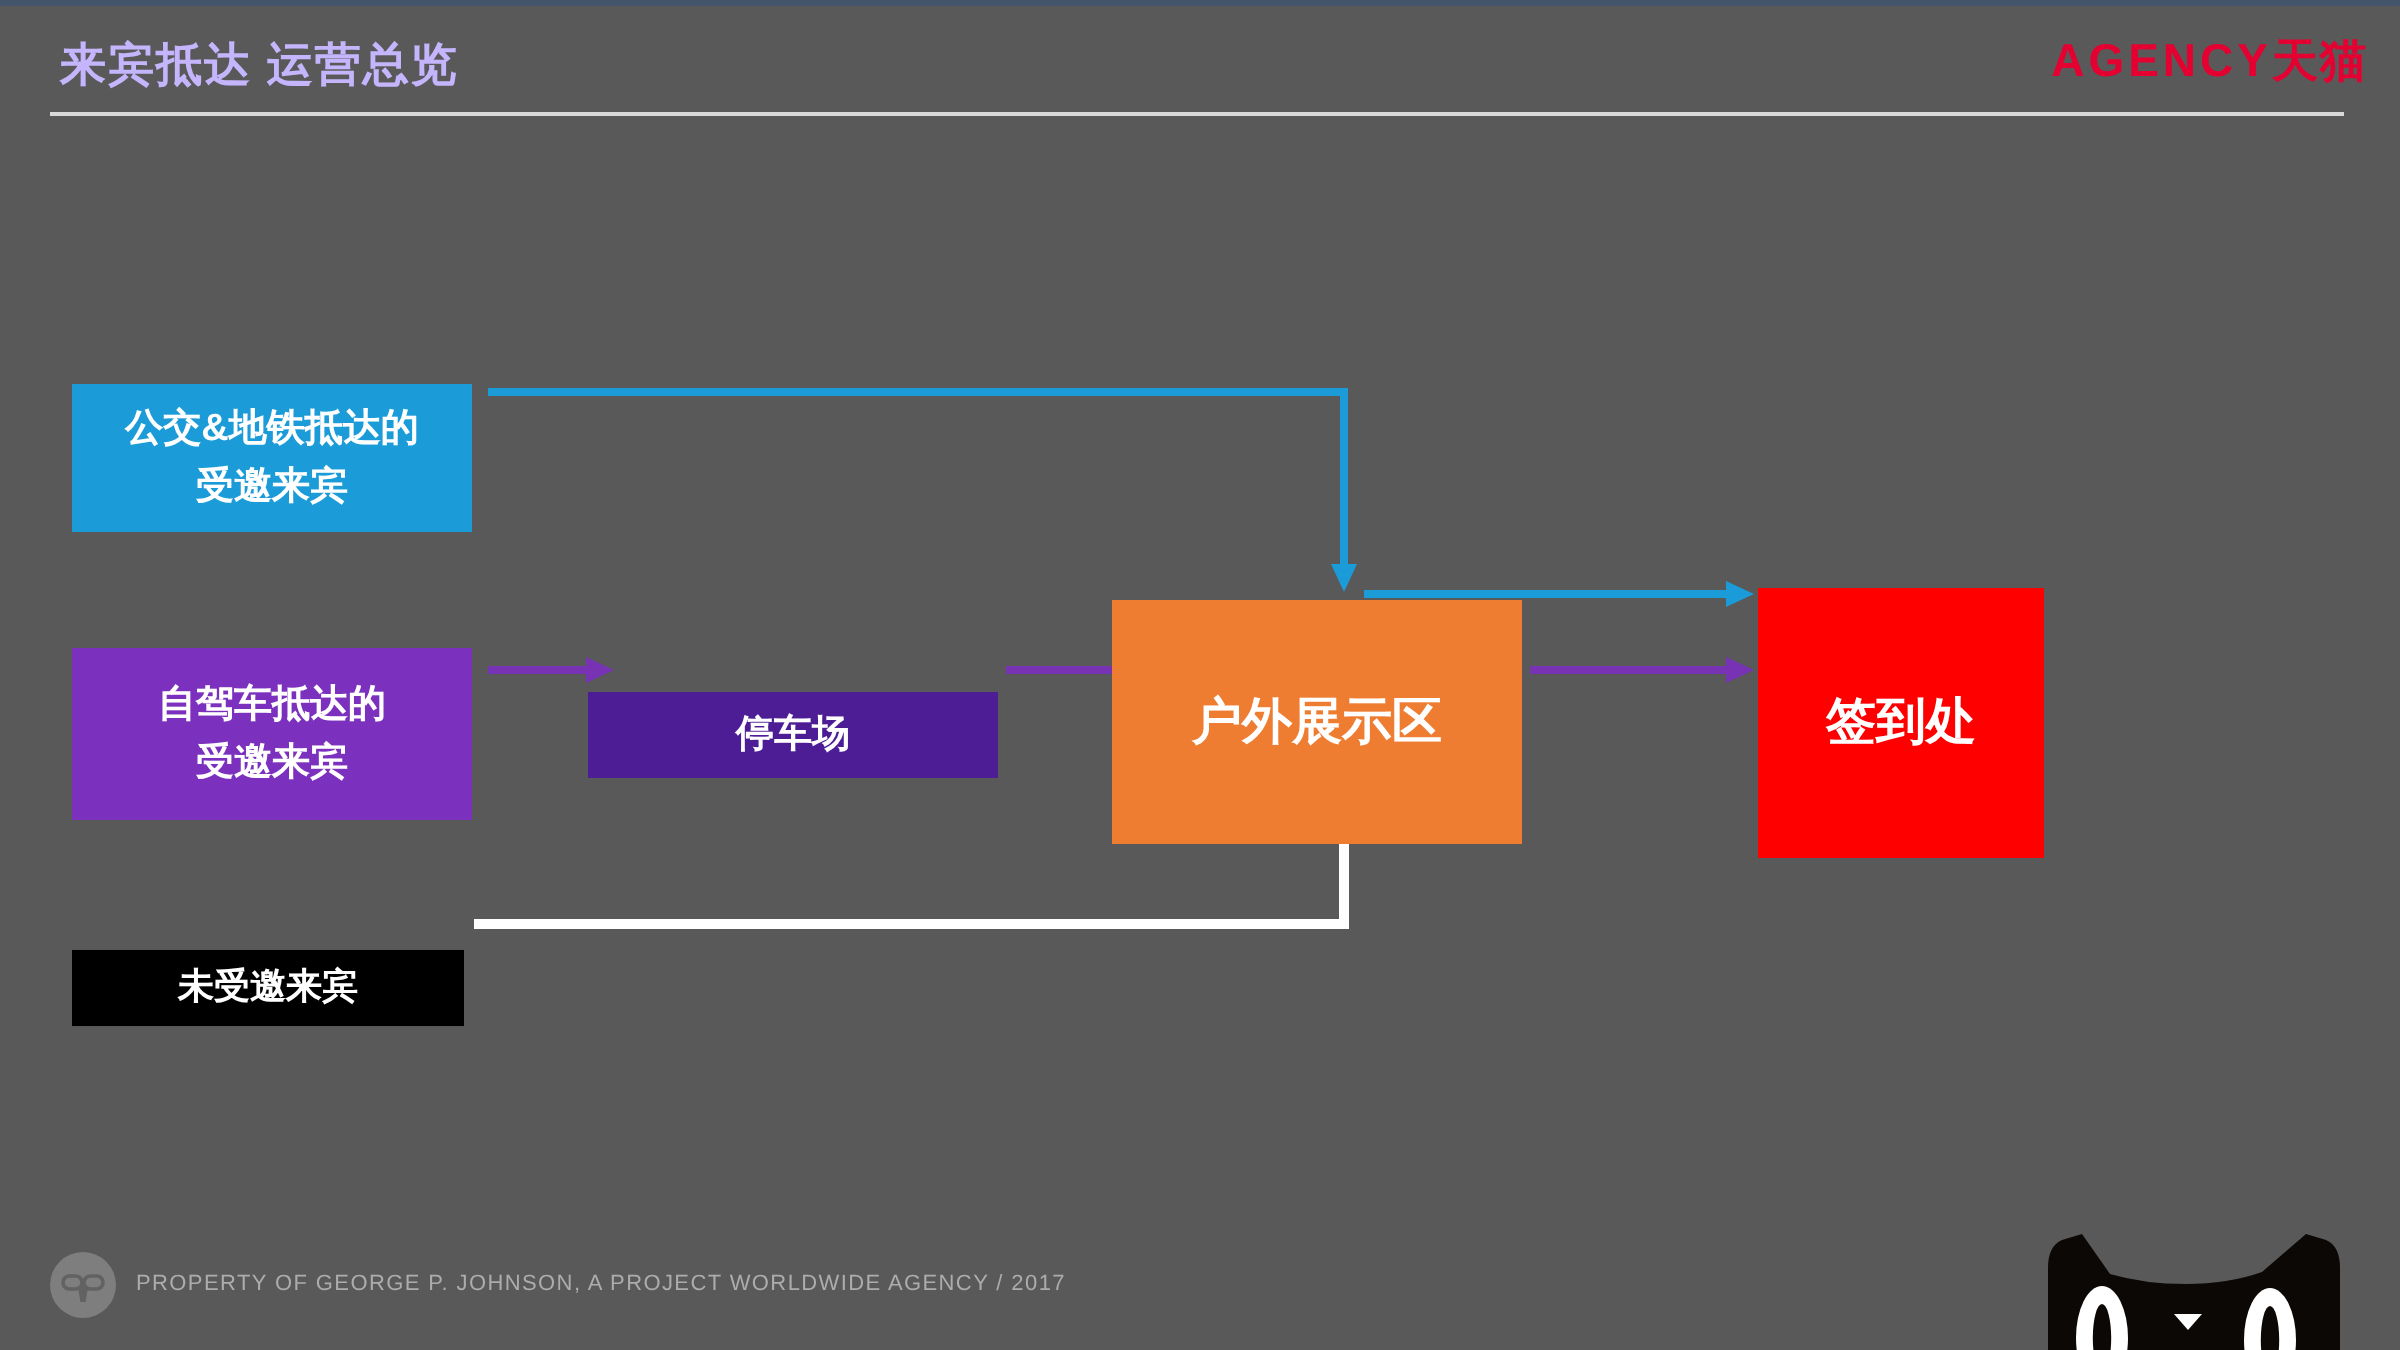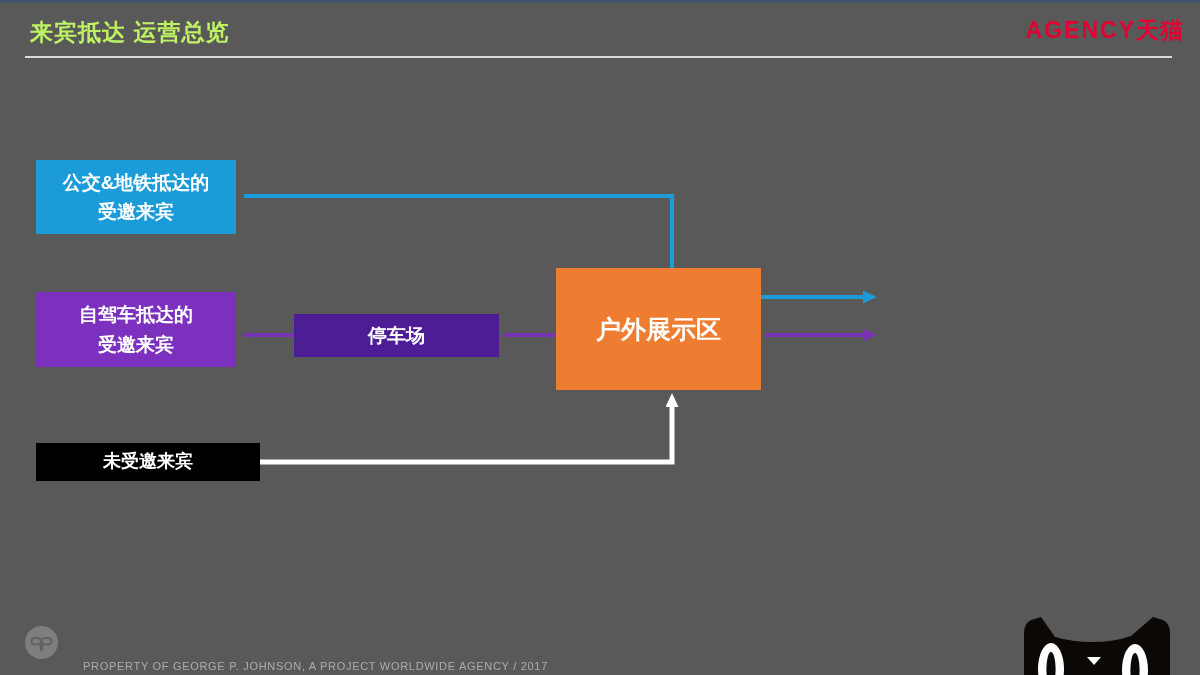--- a/index.html
+++ b/index.html
@@ -17,21 +17,21 @@
   }
   .top-accent {
     position: absolute;
     left: 0; top: 0;
     width: 1200px; height: 3px;
     background: #44546A;
   }
   .slide-title {
     position: absolute;
     left: 30px; top: 17px;
-    color: #bef264;
+    color: #c4b5fd;
     font-size: 23px;
     font-weight: bold;
     letter-spacing: 1px;
     white-space: nowrap;
   }
   .brand {
     position: absolute;
     top: 15px; right: 16px;
     color: #E50032;
     font-size: 23px;
@@ -49,45 +49,45 @@
   .node {
     position: absolute;
     display: flex;
     flex-direction: column;
     align-items: center;
     justify-content: center;
     color: #FFFFFF;
     font-weight: bold;
     text-align: left;
     line-height: 1.55;
+    margin-top: 32px;
   }
   .node-bus      { left: 36px;  top: 160px; width: 200px; height: 74px;  background: #1B9CD8; font-size: 19px; }
-  .node-car      { left: 36px;  top: 292px; width: 200px; height: 75px;  background: #7B30BE; font-size: 19px; }
+  .node-car      { left: 36px;  top: 292px; width: 200px; height: 86px;  background: #7B30BE; font-size: 19px; }
   .node-parking  { left: 294px; top: 314px; width: 205px; height: 43px;  background: #4c1d95; font-size: 19px; }
   .node-outdoor  { left: 556px; top: 268px; width: 205px; height: 122px; background: #EE7D31; font-size: 25px; }
   .node-checkin  { left: 879px; top: 262px; width: 143px; height: 135px; background: #FE0000; font-size: 25px; }
-  .node-uninvited{ left: 36px;  top: 443px; width: 224px; height: 38px;  background: #000000; font-size: 18px; }
+  .node-uninvited{ left: 36px;  top: 443px; width: 196px; height: 38px;  background: #000000; font-size: 18px; }
   .arrow-layer {
     position: absolute;
     left: 0; top: 0;
     width: 1200px; height: 675px;
   }
   .footer-logo {
     position: absolute;
     left: 25px; top: 626px;
     width: 33px; height: 33px;
   }
   .footer-text {
     position: absolute;
-    left: 68px; top: 660px;
+    left: 68px; top: 636px;
     color: #ACACAC;
     font-size: 11px;
     letter-spacing: 0.7px;
     white-space: nowrap;
-    margin-left: 15px;
   }
   .cat-logo {
     position: absolute;
     left: 1022px; top: 617px;
     width: 153px; height: 58px;
   }
 </style>
 </head>
 <body>
 
@@ -138,20 +138,23 @@
   </div>
 
   <div class="node node-parking">
     <span>停车场</span>
   </div>
 
   <div class="node node-outdoor">
     <span>户外展示区</span>
   </div>
 
+  <div class="node node-checkin">
+    <span>签到处</span>
+  </div>
 
   <div class="node node-uninvited">
     <span>未受邀来宾</span>
   </div>
 
   <svg class="footer-logo" viewBox="0 0 33 33">
     <circle cx="16.5" cy="16.5" r="16.5" fill="#7E7E7E"></circle>
     <rect x="6.5" y="12" width="9.5" height="6.5" rx="3.2" fill="none" stroke="#626262" stroke-width="1.8"></rect>
     <rect x="17" y="12" width="9.5" height="6.5" rx="3.2" fill="none" stroke="#626262" stroke-width="1.8"></rect>
     <path d="M14,17.5 L19,17.5 L17.8,25 L15.2,25 Z" fill="#626262"></path>

